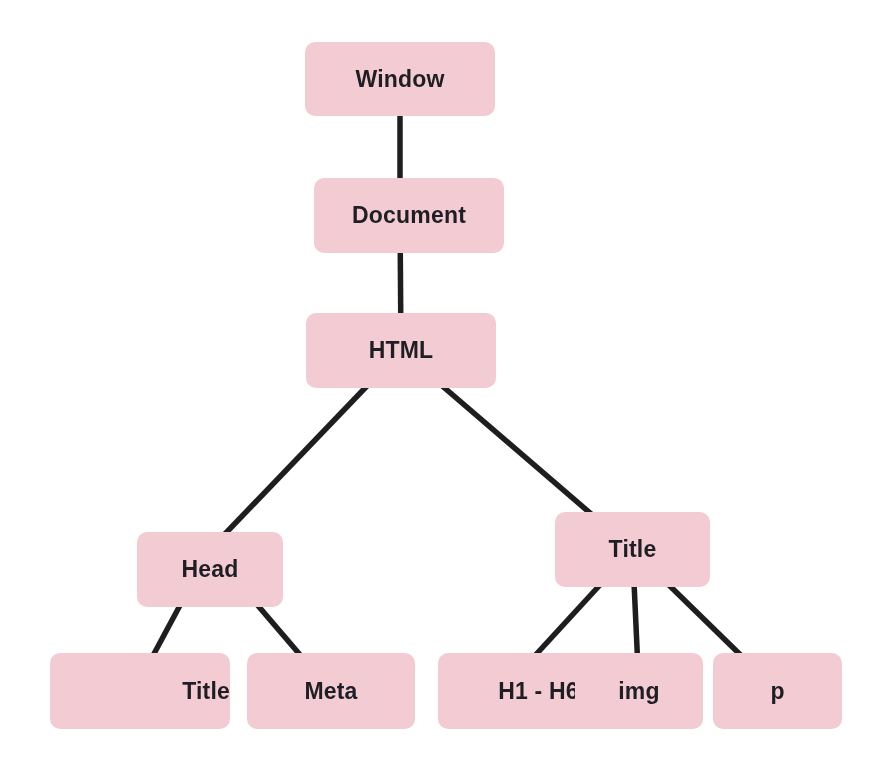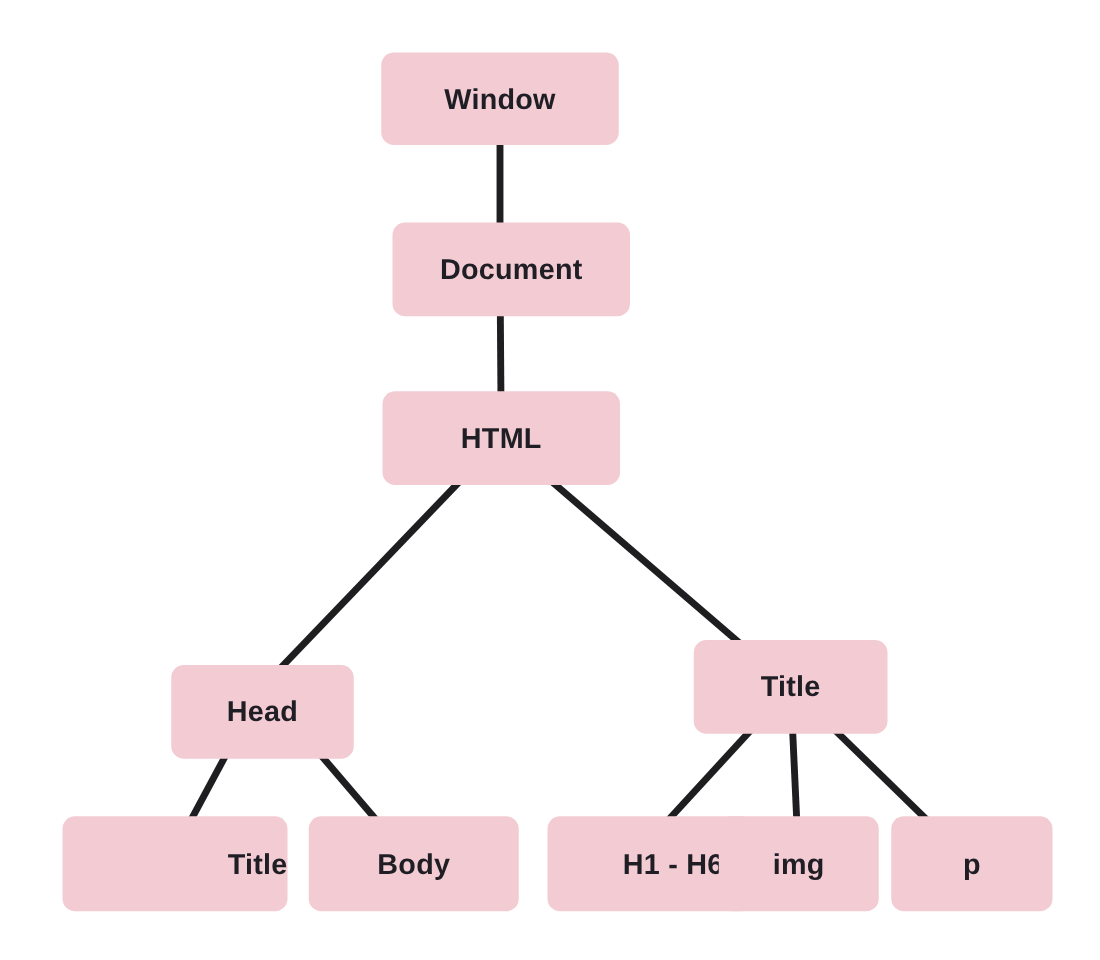--- a/index.html
+++ b/index.html
@@ -78,21 +78,21 @@
 
   <div class="node pos-body">
     <span class="node-label">Title</span>
   </div>
 
   <div class="node pos-title">
     <span class="node-label">Title</span>
   </div>
 
   <div class="node pos-meta">
-    <span class="node-label">Body</span>
+    <span class="node-label">Meta</span>
   </div>
 
   <div class="node pos-h1h6">
     <span class="node-label">H1 - H6</span>
   </div>
 
   <div class="node pos-img">
     <span class="node-label">img</span>
   </div>
 

